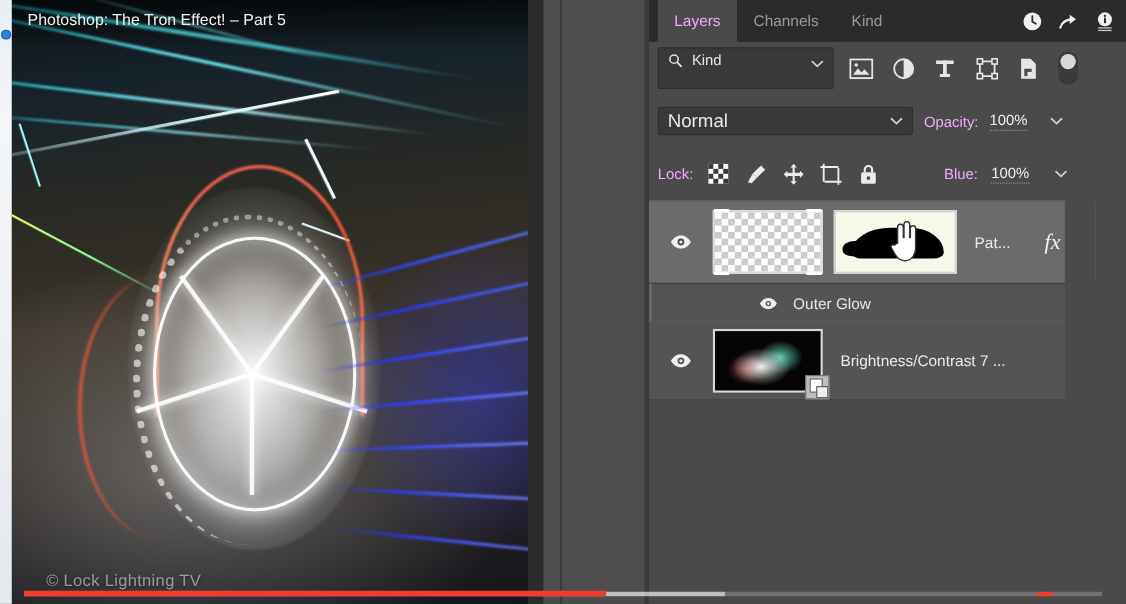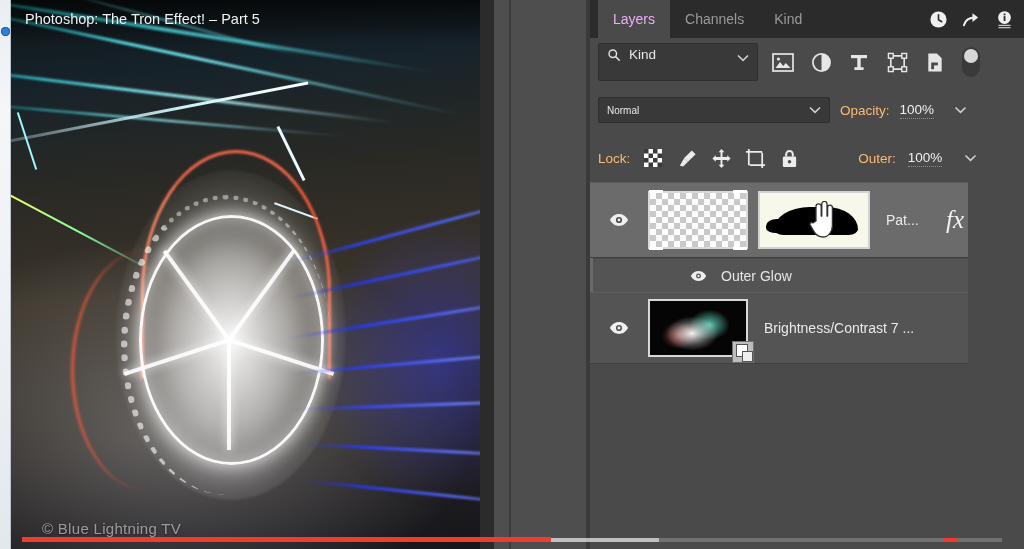--- a/index.html
+++ b/index.html
@@ -167,24 +167,24 @@
   .toggle-pill::after {
     content:""; position:absolute; left:2px; top:2px; width:14px; height:14px;
     border-radius:50%; background:#d8d8d8;
   }
 
   .ps-blend {
     height:48px; display:flex; align-items:center; gap:10px; padding:0 10px 0 8px;
   }
   .blend-select {
     width:232px; height:26px; background:#393939; border:1px solid #2e2e2e; border-radius:2px;
-    display:flex; align-items:center; padding:0 8px; font-size:10px; color:#e9e9e9;
+    display:flex; align-items:center; padding:0 8px; font-size:17px; color:#e9e9e9;
   }
   .blend-select .chev { margin-left:auto; }
-  .lbl { color:#fdba74; font-size:13.5px; }
+  .lbl { color:#f0abfc; font-size:13.5px; }
   .numfield {
     color:#f0f0f0; font-size:13.5px; border-bottom:1px dotted #8d8d8d; padding-bottom:1px;
   }
 
   .ps-lock { height:48px; display:flex; align-items:center; gap:12px; padding:0 10px 0 8px; }
   .lock-ico { width:22px; height:22px; display:flex; align-items:center; justify-content:center; }
 
   
   .layer-list { position:relative; margin:0; width:406px; }
   .layer-row {
@@ -211,21 +211,21 @@
     position:absolute; left:14px; top:14px; width:84px; height:28px; background:#000;
     border-radius: 46% 40% 12% 12% / 86% 86% 22% 22%;
   }
   .car-silhouette::after {
     content:""; position:absolute; left:-8px; top:12px; width:22px; height:14px; background:#000;
     border-radius: 50% 0 0 40%;
   }
   .layer-name {
     flex:1; padding-left:16px; font-size:14px; color:#eaeaea; white-space:nowrap; overflow:hidden;
   }
-  .fx-mark { font-style:italic; font-size:25px; color:#f2f2f2; padding-right:12px; font-family:"Liberation Serif", serif; }
+  .fx-mark { font-style:italic; font-size:20px; color:#f2f2f2; padding-right:12px; font-family:"Liberation Serif", serif; }
   .chev-cell {
     width:20px; height:76px; display:flex; align-items:center; justify-content:center;
     background:#636363; border-left:1px solid #4e4e4e;
   }
   .cursor-hand { position:absolute; left:218px; top:18px; width:26px; height:38px; z-index:5; }
 
   .fx-row {
     display:flex; align-items:center; height:34px; background:#545454;
     border-top:1px solid #4b4b4b; padding-left:58px; font-size:14px; color:#e6e6e6;
   }
@@ -289,21 +289,21 @@
     <div class="spoke" style="transform:rotate(144deg)"></div>
     <div class="spoke" style="transform:rotate(216deg)"></div>
     <div class="spoke" style="transform:rotate(288deg)"></div>
     <div class="streak b1"></div>
     <div class="streak b2"></div>
     <div class="streak b3"></div>
     <div class="streak b4"></div>
     <div class="streak b5"></div>
     <div class="streak b6"></div>
     <div class="streak b7"></div>
-    <div class="watermark">© Blue Lightning TV</div>
+    <div class="watermark">© Lock Lightning TV</div>
   </div>
   <div class="vid-title">Photoshop: The Tron Effect! – Part 5</div>
 
   <div class="progress-wrap">
     <div class="prog-track"></div>
     <div class="prog-buffer" id="progBuffer" style="width: 637px;"></div>
     <div class="prog-played" id="progPlayed" style="width: 529.2px; background: rgb(240, 59, 45);"></div>
     <div class="prog-chapter" id="progChapter" style="left: 943.2px; background: rgb(240, 59, 45);"></div>
   </div>
 
@@ -440,21 +440,21 @@
           <path d="M4 1v17M1 4h17M18 5v16M5 18h16" stroke="#ececec" stroke-width="1.8" fill="none"></path>
         </svg>
       </div>
       <div class="lock-ico">
         <svg width="19" height="21" viewBox="0 0 20 22">
           <rect x="3" y="9" width="14" height="11" rx="1.5" fill="#ececec"></rect>
           <path d="M6.5 9V6.5a3.5 3.5 0 0 1 7 0V9" stroke="#ececec" stroke-width="2.1" fill="none"></path>
           <circle cx="10" cy="14.5" r="1.8" fill="#4a4a4a"></circle>
         </svg>
       </div>
-      <span class="lbl" style="margin-left:46px">Outer:</span>
+      <span class="lbl" style="margin-left:46px">Blue:</span>
       <span class="numfield">100%</span>
       <svg width="13" height="8" viewBox="0 0 12 8" style="margin-left:10px">
         <path d="M1 1.5L6 6.3 11 1.5" stroke="#cfcfcf" stroke-width="1.6" fill="none"></path>
       </svg>
     </div>
 
     <div class="layer-list">
 
       <div class="layer-row selected">
         <div class="eye-cell">

